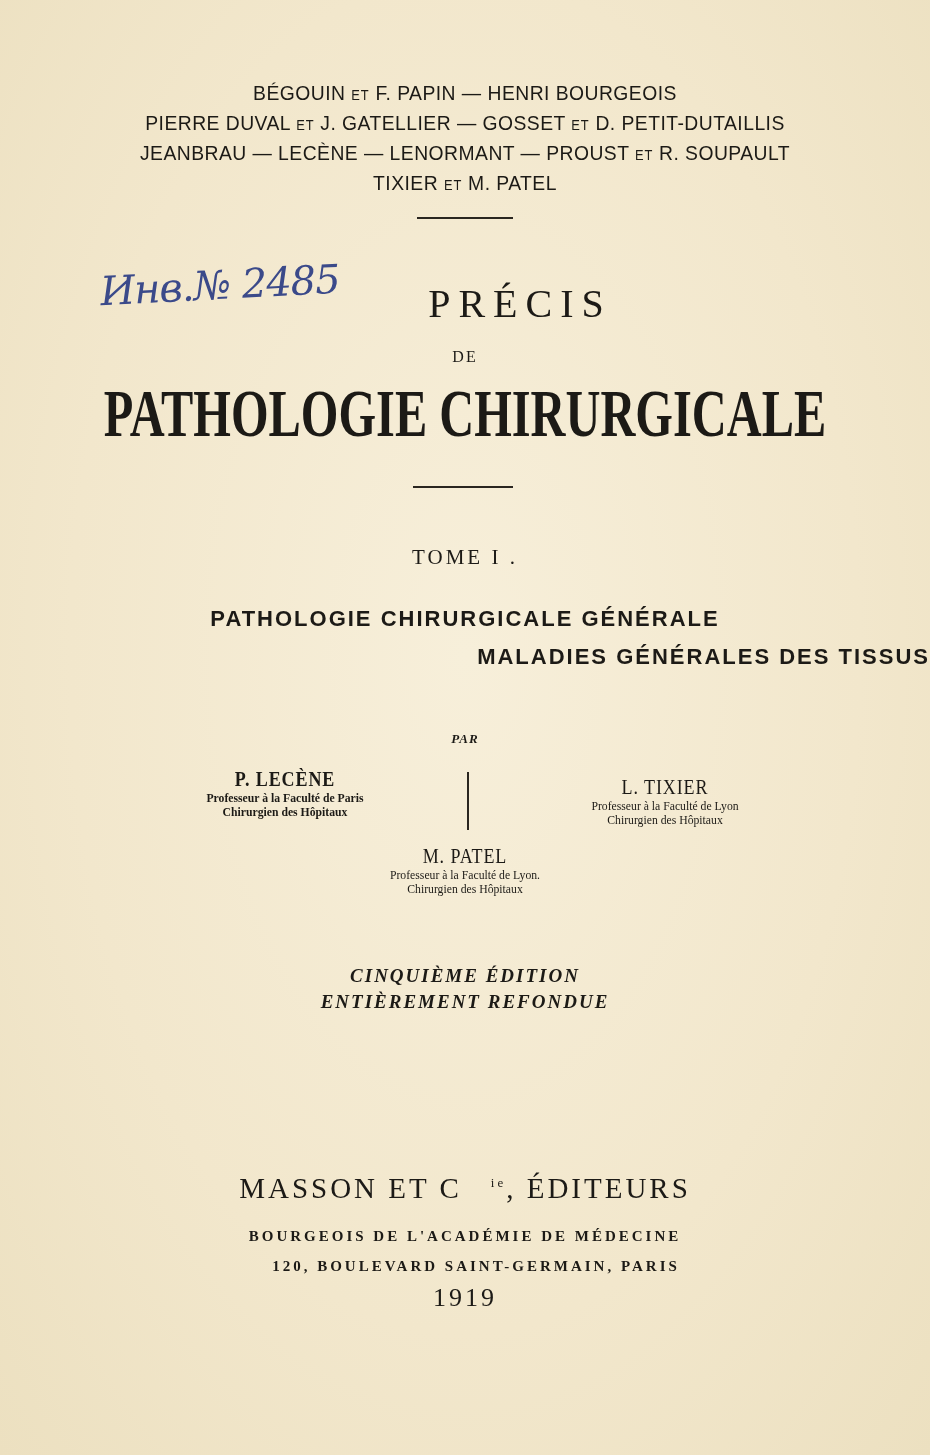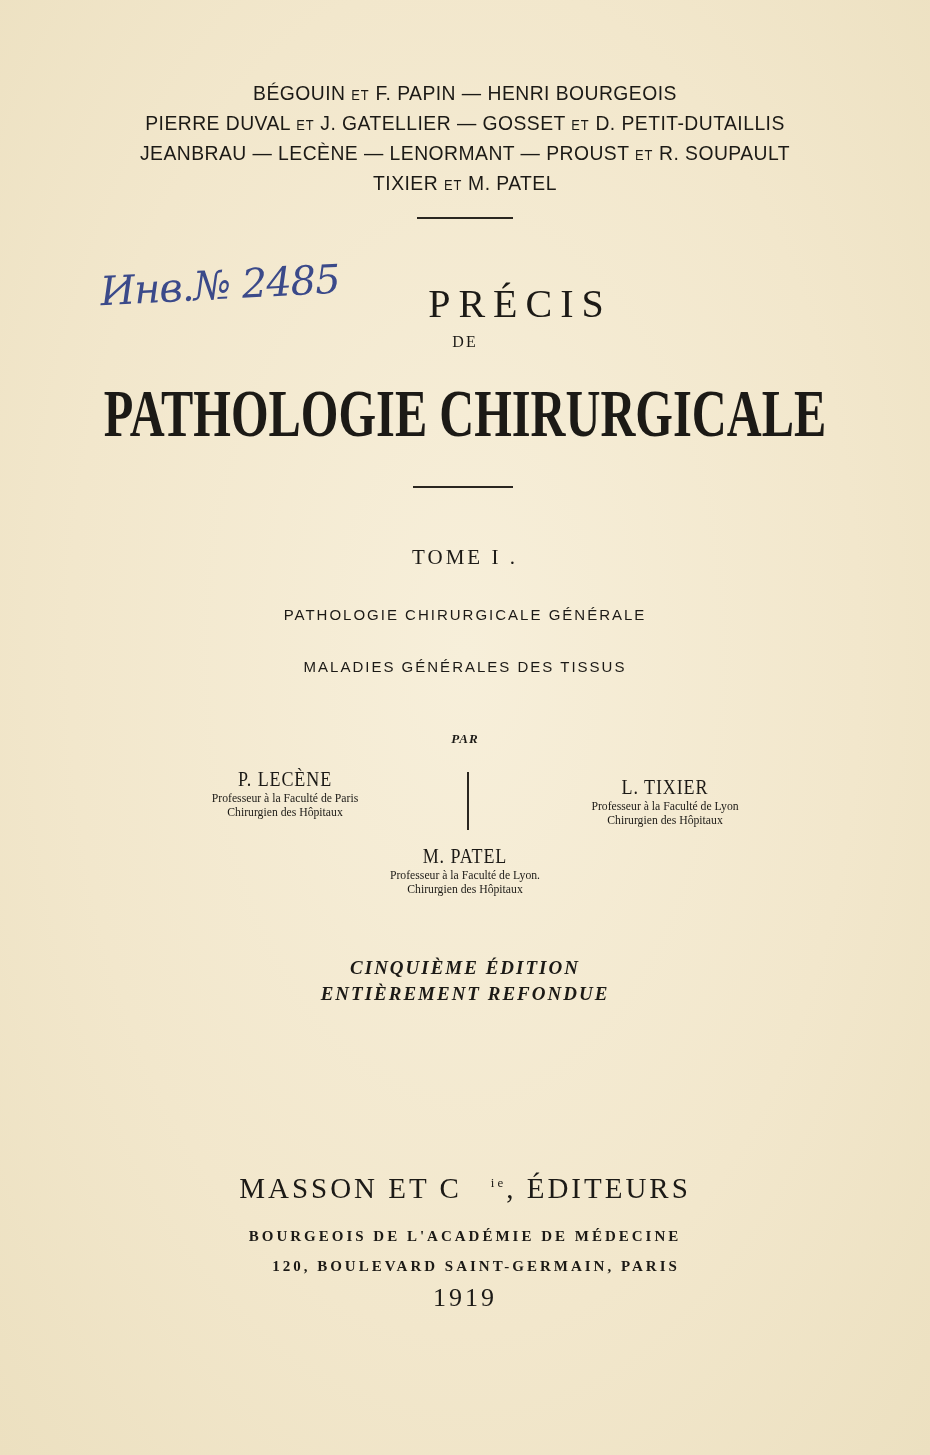--- a/index.html
+++ b/index.html
@@ -13,32 +13,32 @@
   }
   .abs { position: absolute; left: 0; width: 930px; text-align: center; }
   .serif { font-family: "Liberation Serif", "DejaVu Serif", serif; }
 
   .contrib { font-family: "Liberation Sans", sans-serif; font-size: 21px; letter-spacing: 0.5px; line-height: 30px; transform: scaleX(0.92); }
   .contrib .et { font-size: 14px; letter-spacing: 1px; }
   .rule { position: absolute; height: 2px; background: #2a2620; }
 
   .handwritten { position: absolute; left: 100px; top: 262px; font-family: "DejaVu Serif", serif; font-style: italic; font-size: 40px; color: #3b4a8a; transform: rotate(-3deg); letter-spacing: -1px; }
   .precis { top: 280px; font-size: 40px; letter-spacing: 8px; padding-left: 110px; box-sizing: border-box; }
-  .de { top: 333px; font-size: 16px; letter-spacing: 2px; }
+  .de { top: 348px; font-size: 16px; letter-spacing: 2px; }
   .main-title { top: 378px; font-family: "Liberation Serif", serif; font-weight: bold; font-size: 62px; letter-spacing: 0px; transform: scaleX(0.78) scaleY(1.1); transform-origin: center; }
   .tome { top: 545px; font-size: 21px; letter-spacing: 3px; }
-  .subtitle { font-family: "Liberation Sans", sans-serif; font-weight: normal; font-size: 15px; letter-spacing: 2px; }
+  .subtitle { font-family: "Liberation Sans", sans-serif; font-weight: bold; font-size: 22px; letter-spacing: 2px; }
   .par { top: 731px; font-size: 13px; letter-spacing: 1px; font-weight: bold; font-style: italic; }
 
   .author { position: absolute; text-align: center; }
   .author .name { font-size: 20px; letter-spacing: 1px; transform: scaleX(0.9); }
   .author .role { font-size: 13px; line-height: 14px; transform: scaleX(0.9); }
   .vbar { position: absolute; left: 467px; top: 772px; width: 2px; height: 58px; background: #2a2620; }
 
-  .edition { font-style: italic; font-weight: bold; font-size: 19px; letter-spacing: 2px; line-height: 22px; }
+  .edition { font-style: italic; font-weight: bold; font-size: 19px; letter-spacing: 2px; line-height: 22px; margin-top: 8px; }
   .publisher { top: 1172px; font-size: 29px; letter-spacing: 3px; }
   .publisher sup { font-size: 13px; margin-left: 29px; }
   .smallcaps-line { font-size: 15px; letter-spacing: 3px; font-weight: bold; }
   .year { top: 1283px; font-size: 26px; letter-spacing: 3px; }
 </style>
 </head>
 <body>
 
 <div class="abs contrib" style="top:78px;">
   <span>BÉGOUIN</span>
@@ -68,25 +68,25 @@
 <div class="handwritten">Инв.№ 2485</div>
 
 <div class="abs serif precis">PRÉCIS</div>
 <div class="abs serif de">DE</div>
 <div class="abs main-title">PATHOLOGIE CHIRURGICALE</div>
 
 <div class="rule" style="left:413px; top:486px; width:100px;"></div>
 
 <div class="abs serif tome">TOME I .</div>
 <div class="abs subtitle" style="top:606px;">PATHOLOGIE CHIRURGICALE GÉNÉRALE</div>
-<div class="abs subtitle" style="top:658px;">MALADIES GÉNÉRALES DES TISSUS</div>
+<div class="abs subtitle" style="top:644px;text-align:right;">MALADIES GÉNÉRALES DES TISSUS</div>
 
 <div class="abs serif par">PAR</div>
 
-<div class="author serif" style="left:140px; top:768px; width:290px;">
+<div class="author serif" style="left:140px; top:768px; width:290px;font-weight:bold;">
   <div class="name">P. LECÈNE</div>
   <div class="role">Professeur à la Faculté de Paris</div>
   <div class="role">Chirurgien des Hôpitaux</div>
 </div>
 <div class="vbar"></div>
 <div class="author serif" style="left:520px; top:776px; width:290px;">
   <div class="name">L. TIXIER</div>
   <div class="role">Professeur à la Faculté de Lyon</div>
   <div class="role">Chirurgien des Hôpitaux</div>
 </div>

